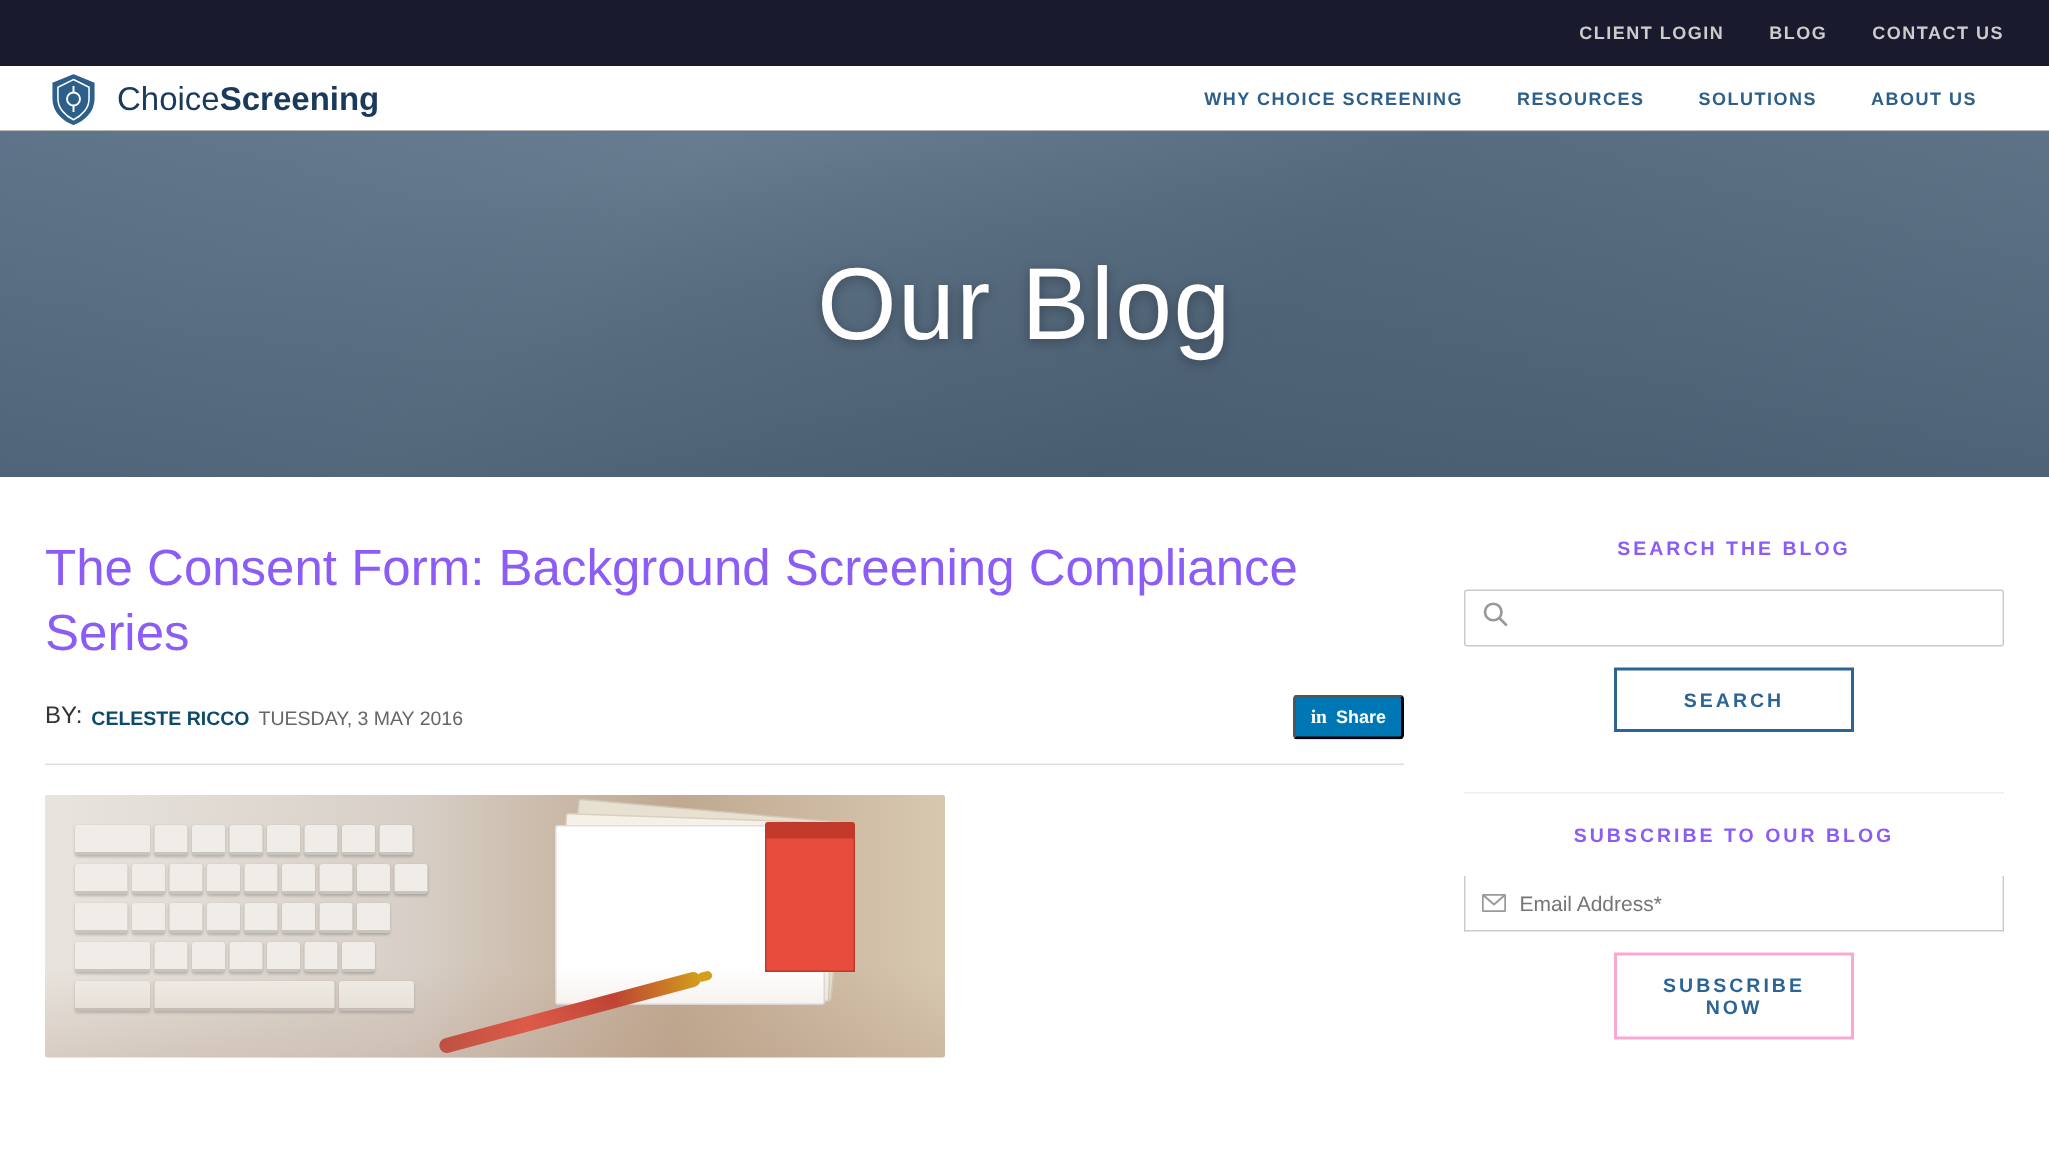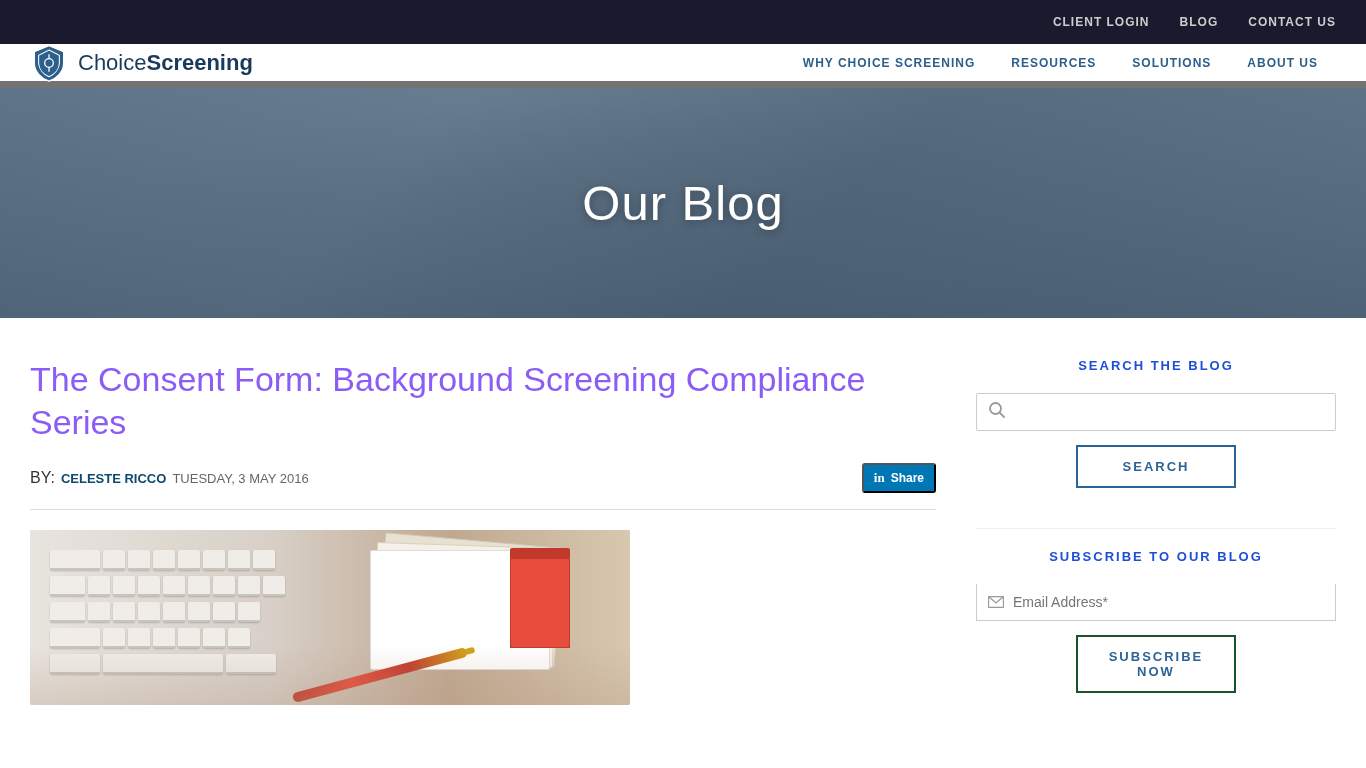--- a/index.html
+++ b/index.html
@@ -24,21 +24,21 @@
       cursor: pointer;
     }
 
     
     .main-nav {
       background: rgba(255,255,255,0.97);
       display: flex;
       align-items: center;
       padding: 0 30px;
       height: 44px;
-      border-bottom: 7px solid #737373;
+      border-bottom: 1px solid #737373;
       position: relative;
       z-index: 10;
     }
     .logo-area {
       display: flex;
       align-items: center;
       gap: 10px;
       text-decoration: none;
     }
     .logo-shield {
@@ -91,21 +91,21 @@
       position: absolute;
       inset: 0;
       background:
         radial-gradient(ellipse 60% 80% at 50% 60%, rgba(80,100,120,0.4) 0%, transparent 70%),
         linear-gradient(180deg, rgba(100,120,140,0.3) 0%, rgba(60,80,100,0.5) 100%);
     }
     .hero-title {
       position: relative;
       z-index: 2;
       color: #fff;
-      font-size: 49px;
+      font-size: 68px;
       font-weight: 300;
       letter-spacing: 1px;
       text-shadow: 0 2px 8px rgba(0,0,0,0.3);
     }
 
     
     .content-wrapper {
       max-width: 1366px;
       margin: 0 auto;
       display: flex;
@@ -228,21 +228,21 @@
       width: 360px;
       flex-shrink: 0;
     }
     .sidebar-section {
       margin-bottom: 40px;
     }
     .sidebar-heading {
       font-size: 13px;
       font-weight: 700;
       letter-spacing: 2px;
-      color: #1d4ed8;
+      color: #8b5cf6;
       text-align: center;
       margin-bottom: 20px;
       text-transform: uppercase;
     }
     .search-box {
       position: relative;
       margin-bottom: 14px;
     }
     .search-icon-wrap {
       position: absolute;
@@ -305,21 +305,21 @@
       color: #aaa;
       outline: none;
       background: #fff;
     }
     .subscribe-btn {
       width: 160px;
       display: block;
       margin: 0 auto;
       padding: 12px 20px;
       background: #fff;
-      border: 2px solid #14532d;
+      border: 2px solid #f9a8d4;
       color: #2c6496;
       font-size: 13px;
       font-weight: 700;
       letter-spacing: 2px;
       text-align: center;
       cursor: pointer;
       text-transform: uppercase;
     }
 
     

